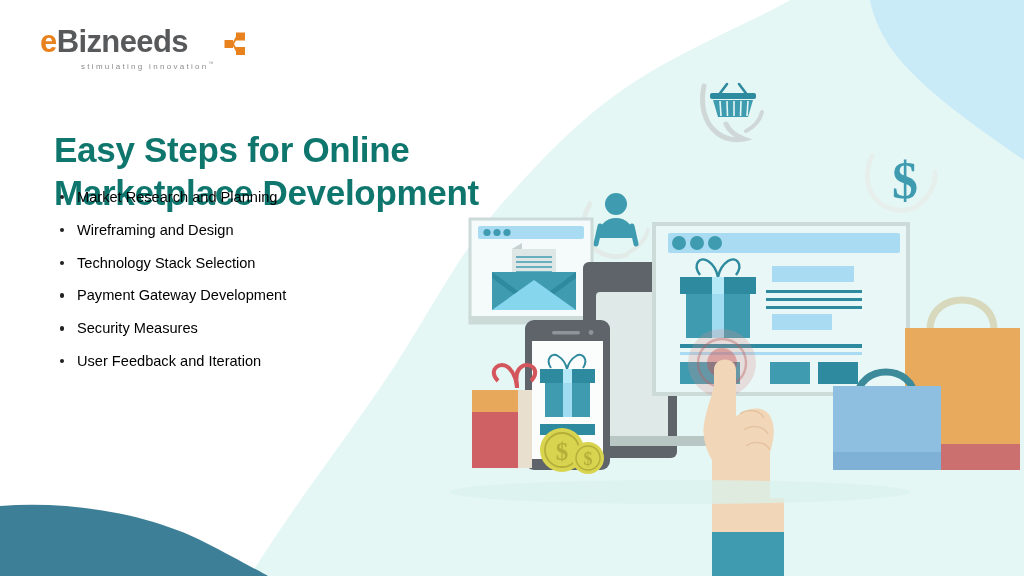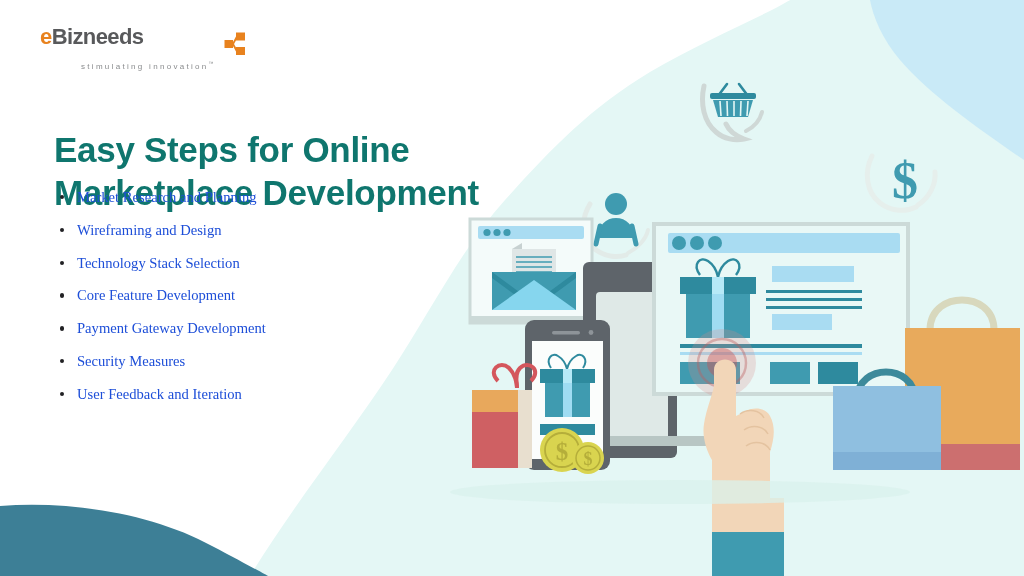--- a/index.html
+++ b/index.html
@@ -10,21 +10,21 @@
     position:relative;
   }
   #stage{position:absolute;inset:0;width:1024px;height:576px;overflow:hidden;background:#ffffff;}
   #bg-svg{position:absolute;left:0;top:0;width:1024px;height:576px;}
   #art-svg{position:absolute;left:0;top:0;width:1024px;height:576px;}
 
   
   .logo{position:absolute;left:40px;top:26px;width:210px;height:48px;}
   .logo-wordmark{
     font-family:"Liberation Sans","DejaVu Sans",sans-serif;
-    font-size:22px;font-weight:700;letter-spacing:-0.6px;
+    font-size:31px;font-weight:700;letter-spacing:-0.6px;
     color:#58595b;line-height:1;white-space:nowrap;
     position:absolute;left:0;top:0;
   }
   .logo-wordmark .e{color:#e8821e;}
   .logo-mark{position:absolute;left:184px;top:5px;width:26px;height:26px;}
   .logo-tag{
     position:absolute;left:41px;top:34px;
     font-size:8px;letter-spacing:2.3px;color:#8a8c8e;
     font-family:"Liberation Sans","DejaVu Sans",sans-serif;
     white-space:nowrap;
@@ -37,25 +37,24 @@
     line-height:1.22;letter-spacing:-0.3px;
   }
 
   .steps{
     position:absolute;left:56px;top:190px;width:330px;
     margin:0;padding:0;list-style:none;
   }
   .steps li{
     position:relative;
     padding-left:21px;
-    font-size:14.6px;color:#1d4ed8;
+    font-size:14.6px;color:#000000;
     line-height:1;
     margin-bottom:18.2px;
     white-space:nowrap;
-    font-family:Liberation Serif, serif;
   }
   .steps li::before{
     content:"";
     position:absolute;left:4px;top:5px;
     width:4.4px;height:4.4px;border-radius:50%;
     background:#212124;
   }
 </style>
 </head>
 <body>
@@ -101,21 +100,20 @@
     </svg>
     <div class="logo-tag"><span>stimulating innovation</span><span class="logo-tm">™</span></div>
   </div>
 
   <h1 class="headline">Easy Steps for Online Marketplace Development</h1>
 
   <ul class="steps">
     <li>Market Research and Planning</li>
     <li>Wireframing and Design</li>
     <li>Technology Stack Selection</li>
-    <li>Core Feature Development</li>
     <li>Payment Gateway Development</li>
     <li>Security Measures</li>
     <li>User Feedback and Iteration</li>
   </ul>
 
   <svg id="art-svg" viewBox="0 0 1024 576">
 
     <g>
       <path d="M704 86 C700 104 704 122 716 132 C724 139 735 141 744 139
                C736 136 729 131 726 124" fill="none" stroke="#cfd8d6" stroke-width="5" stroke-linecap="round"></path>

